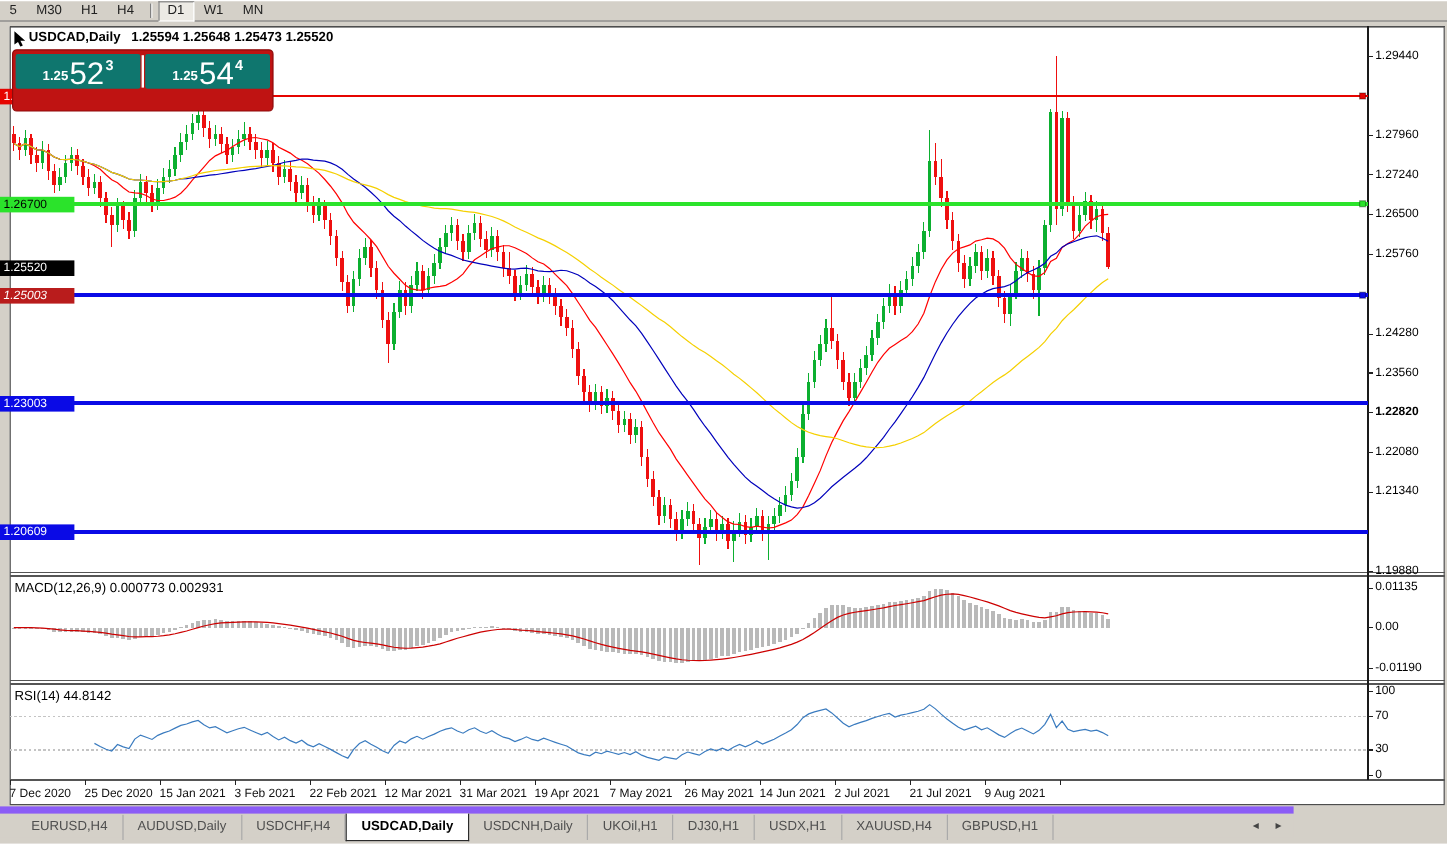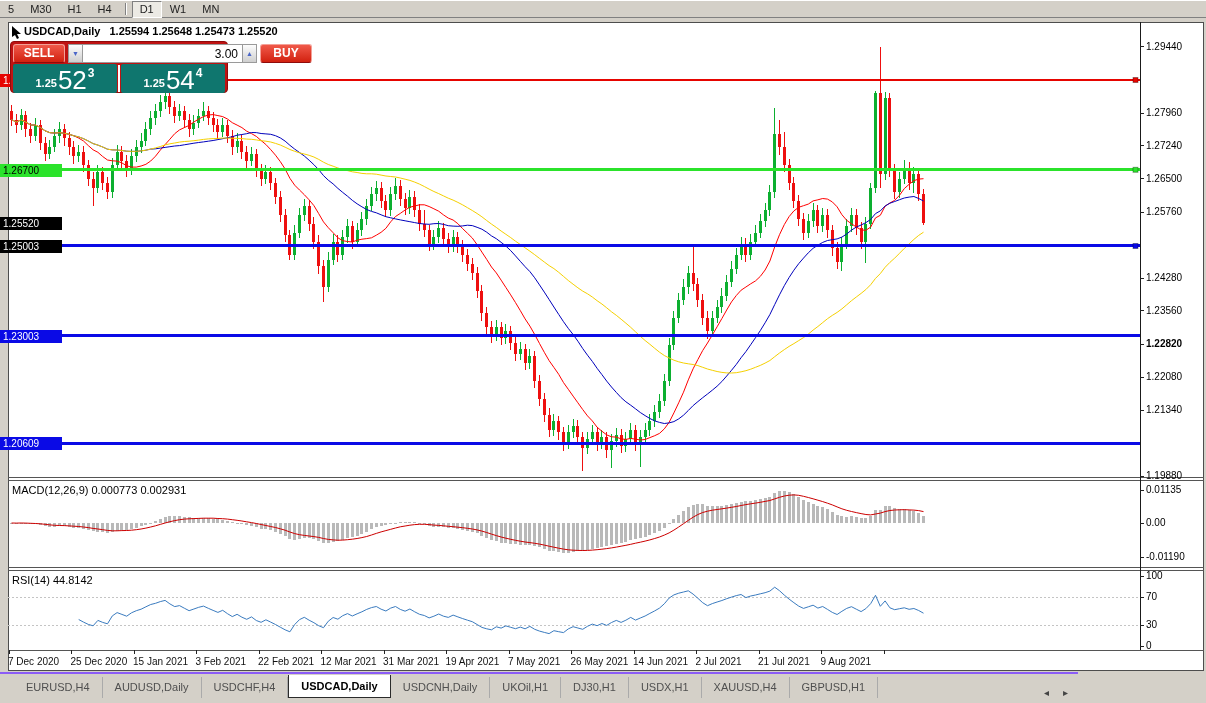--- a/index.html
+++ b/index.html
@@ -50,21 +50,21 @@
   #tp-row2 { display:flex; height:29px; margin-top:1px; }
   .tp-price { flex:1; color:#fff; display:flex; align-items:flex-end; justify-content:center;
               background:#0f766e; border-radius:2px; padding-bottom:1px; }
   .tp-price .small { font-size:11px; font-weight:bold; margin:0 1px 3px 0; }
   .tp-price .big { font-size:26px; line-height:24px; }
   .tp-price .sup { font-size:12px; font-weight:bold; margin:0 0 12px 1px; }
   #tp-divider { width:2px; background:#ffffff; margin:1px 1px; }
 
   
   #tabbar { position:absolute; left:0; top:672px; width:1078px; height:26px;
-            background:#d4d0c8; border-top:2px solid #8b5cf6; display:flex; align-items:flex-end; }
+            background:#d4d0c8; border-top:6px solid #8b5cf6; display:flex; align-items:flex-start; }
   .tab { font-size:11px; color:#4f4f4f; padding:4px 12px 5px 12px; margin-top:1px;
          border-right:1px solid #aaa; cursor:pointer; white-space:nowrap; }
   .tab:first-child { margin-left:14px; }
   .tab.active { background:#ffffff; color:#000; font-weight:bold;
                 border:1px solid #2b2b2b; border-top:none; margin-top:0; padding-top:5px; }
   #tab-arrows { margin-left:auto; margin-right:10px; margin-top:6px; display:flex; gap:14px; }
   .tab-arrow { font-size:10px; color:#444; cursor:pointer; line-height:10px; }
 </style>
 </head>
 <body>
@@ -738,21 +738,21 @@
       <div class="ax-label" style="left: 1146px; top: 470.018px;">1.19880</div>
       <div class="ax-label" style="left: 1146px; top: 484.312px;">0.01135</div>
       <div class="ax-label" style="left: 1146px; top: 517px;">0.00</div>
       <div class="ax-label" style="left: 1146px; top: 551.272px;">-0.01190</div>
       <div class="ax-label" style="left: 1146px; top: 570px;">100</div>
       <div class="ax-label" style="left: 1146px; top: 591px;">70</div>
       <div class="ax-label" style="left: 1146px; top: 619px; text-align: center;">30</div>
       <div class="ax-label" style="left: 1146px; top: 640px;">0</div>
       <div class="badge" style="left: 0px; top: 74px; background: rgb(230, 4, 0); color: rgb(255, 255, 255);">1.28700</div>
       <div class="badge" style="left: 0px; top: 163.8px; background: rgb(43, 227, 43); color: rgb(0, 0, 0);">1.26700</div>
-      <div class="badge" style="left: 0px; top: 239.995px; background: #000000; color: rgb(255, 255, 255);">1.25003</div>
+      <div class="badge" style="left: 0px; top: 239.995px; background: #b91c1c; color: rgb(255, 255, 255); font-style: italic;">1.25003</div>
       <div class="badge" style="left: 0px; top: 329.795px; background: rgb(10, 10, 230); color: rgb(255, 255, 255);">1.23003</div>
       <div class="badge" style="left: 0px; top: 437.286px; background: rgb(10, 10, 230); color: rgb(255, 255, 255);">1.20609</div>
       <div class="badge" style="left: 0px; top: 216.782px; background: rgb(0, 0, 0); color: rgb(255, 255, 255);">1.25520</div>
       <div class="date-label" style="left: 8px; top: 656px;">7 Dec 2020</div>
       <div class="date-label" style="left: 70.5px; top: 656px;">25 Dec 2020</div>
       <div class="date-label" style="left: 133px; top: 656px;">15 Jan 2021</div>
       <div class="date-label" style="left: 195.5px; top: 656px;">3 Feb 2021</div>
       <div class="date-label" style="left: 258px; top: 656px;">22 Feb 2021</div>
       <div class="date-label" style="left: 320.5px; top: 656px;">12 Mar 2021</div>
       <div class="date-label" style="left: 383px; top: 656px;">31 Mar 2021</div>
@@ -770,33 +770,20 @@
 
   <svg id="cursor-icon" width="12" height="14">
     <path d="M1,1 L10,9 L6,9 L8,13 L6,14 L4,10 L1,12 Z" fill="#000"></path>
   </svg>
   <div id="chart-header">
     <span>USDCAD,Daily</span>
     <span>1.25594 1.25648 1.25473 1.25520</span>
   </div>
 
   <div id="trade-panel">
-    <div id="tp-row1">
-      <div class="tp-btn">SELL</div>
-      <div id="tp-spinner">
-        <div class="spin-btn">
-          <span>▼</span>
-        </div>
-        <input id="volume-field" value="3.00" style="">
-        <div class="spin-btn">
-          <span>▲</span>
-        </div>
-      </div>
-      <div class="tp-btn">BUY</div>
-    </div>
     <div id="tp-row2">
       <div class="tp-price">
         <span class="small">1.25</span>
         <span class="big">52</span>
         <span class="sup">3</span>
       </div>
       <div id="tp-divider"></div>
       <div class="tp-price">
         <span class="small">1.25</span>
         <span class="big">54</span>

